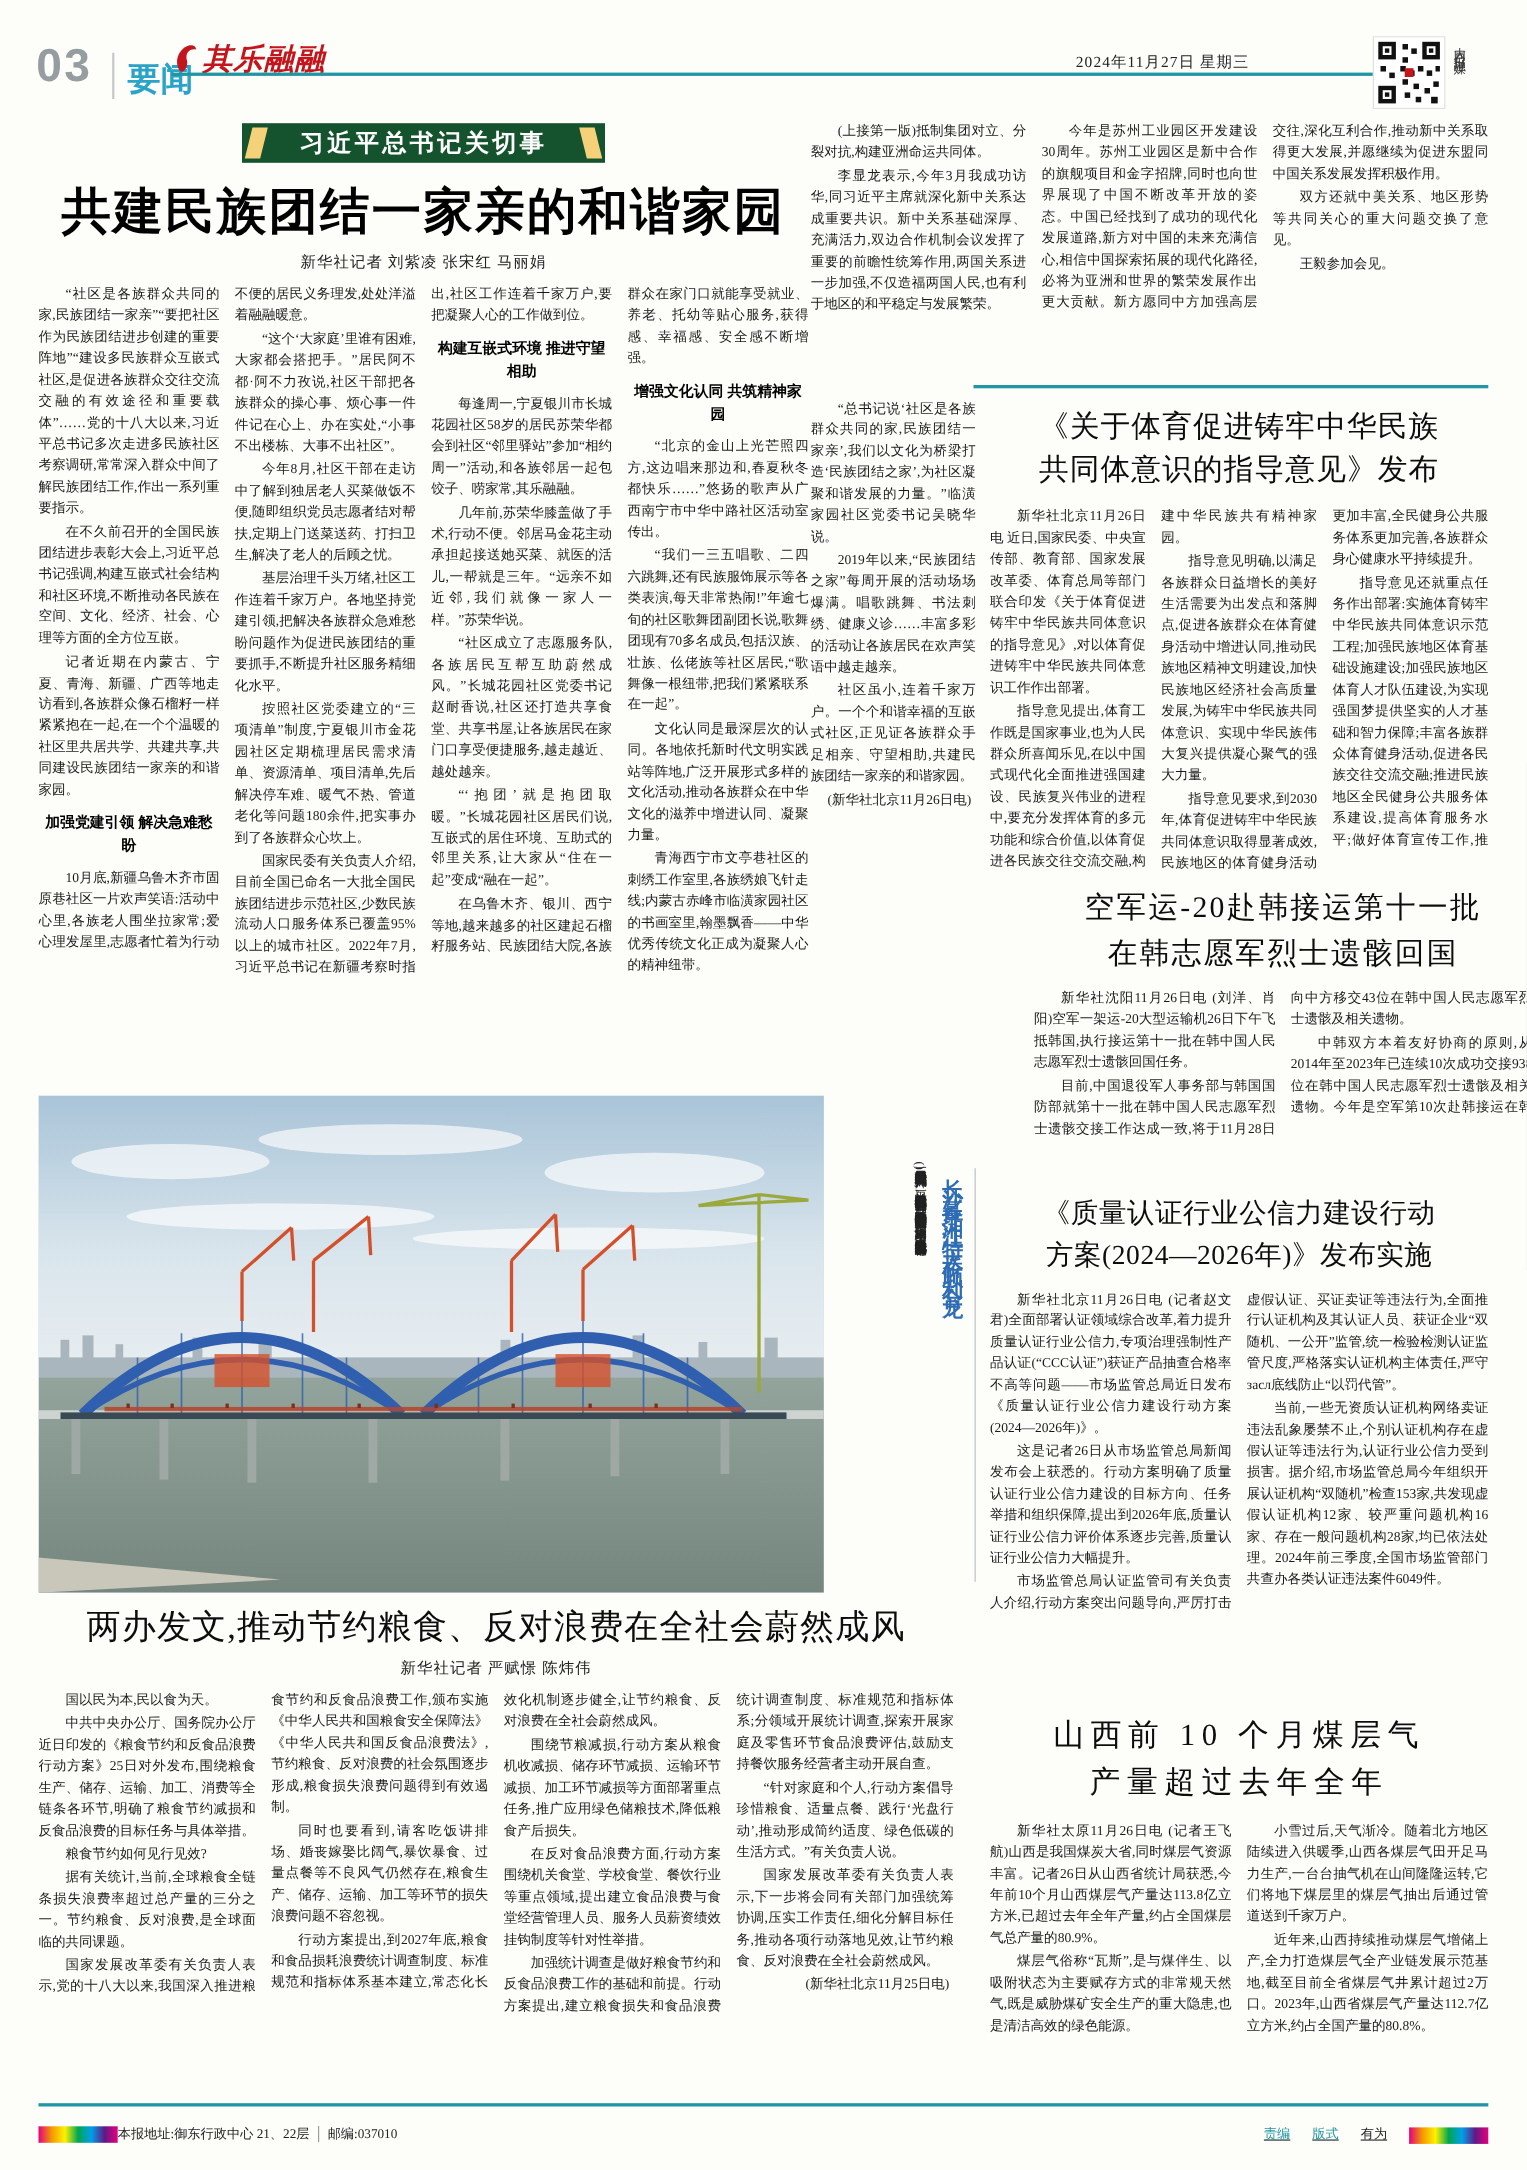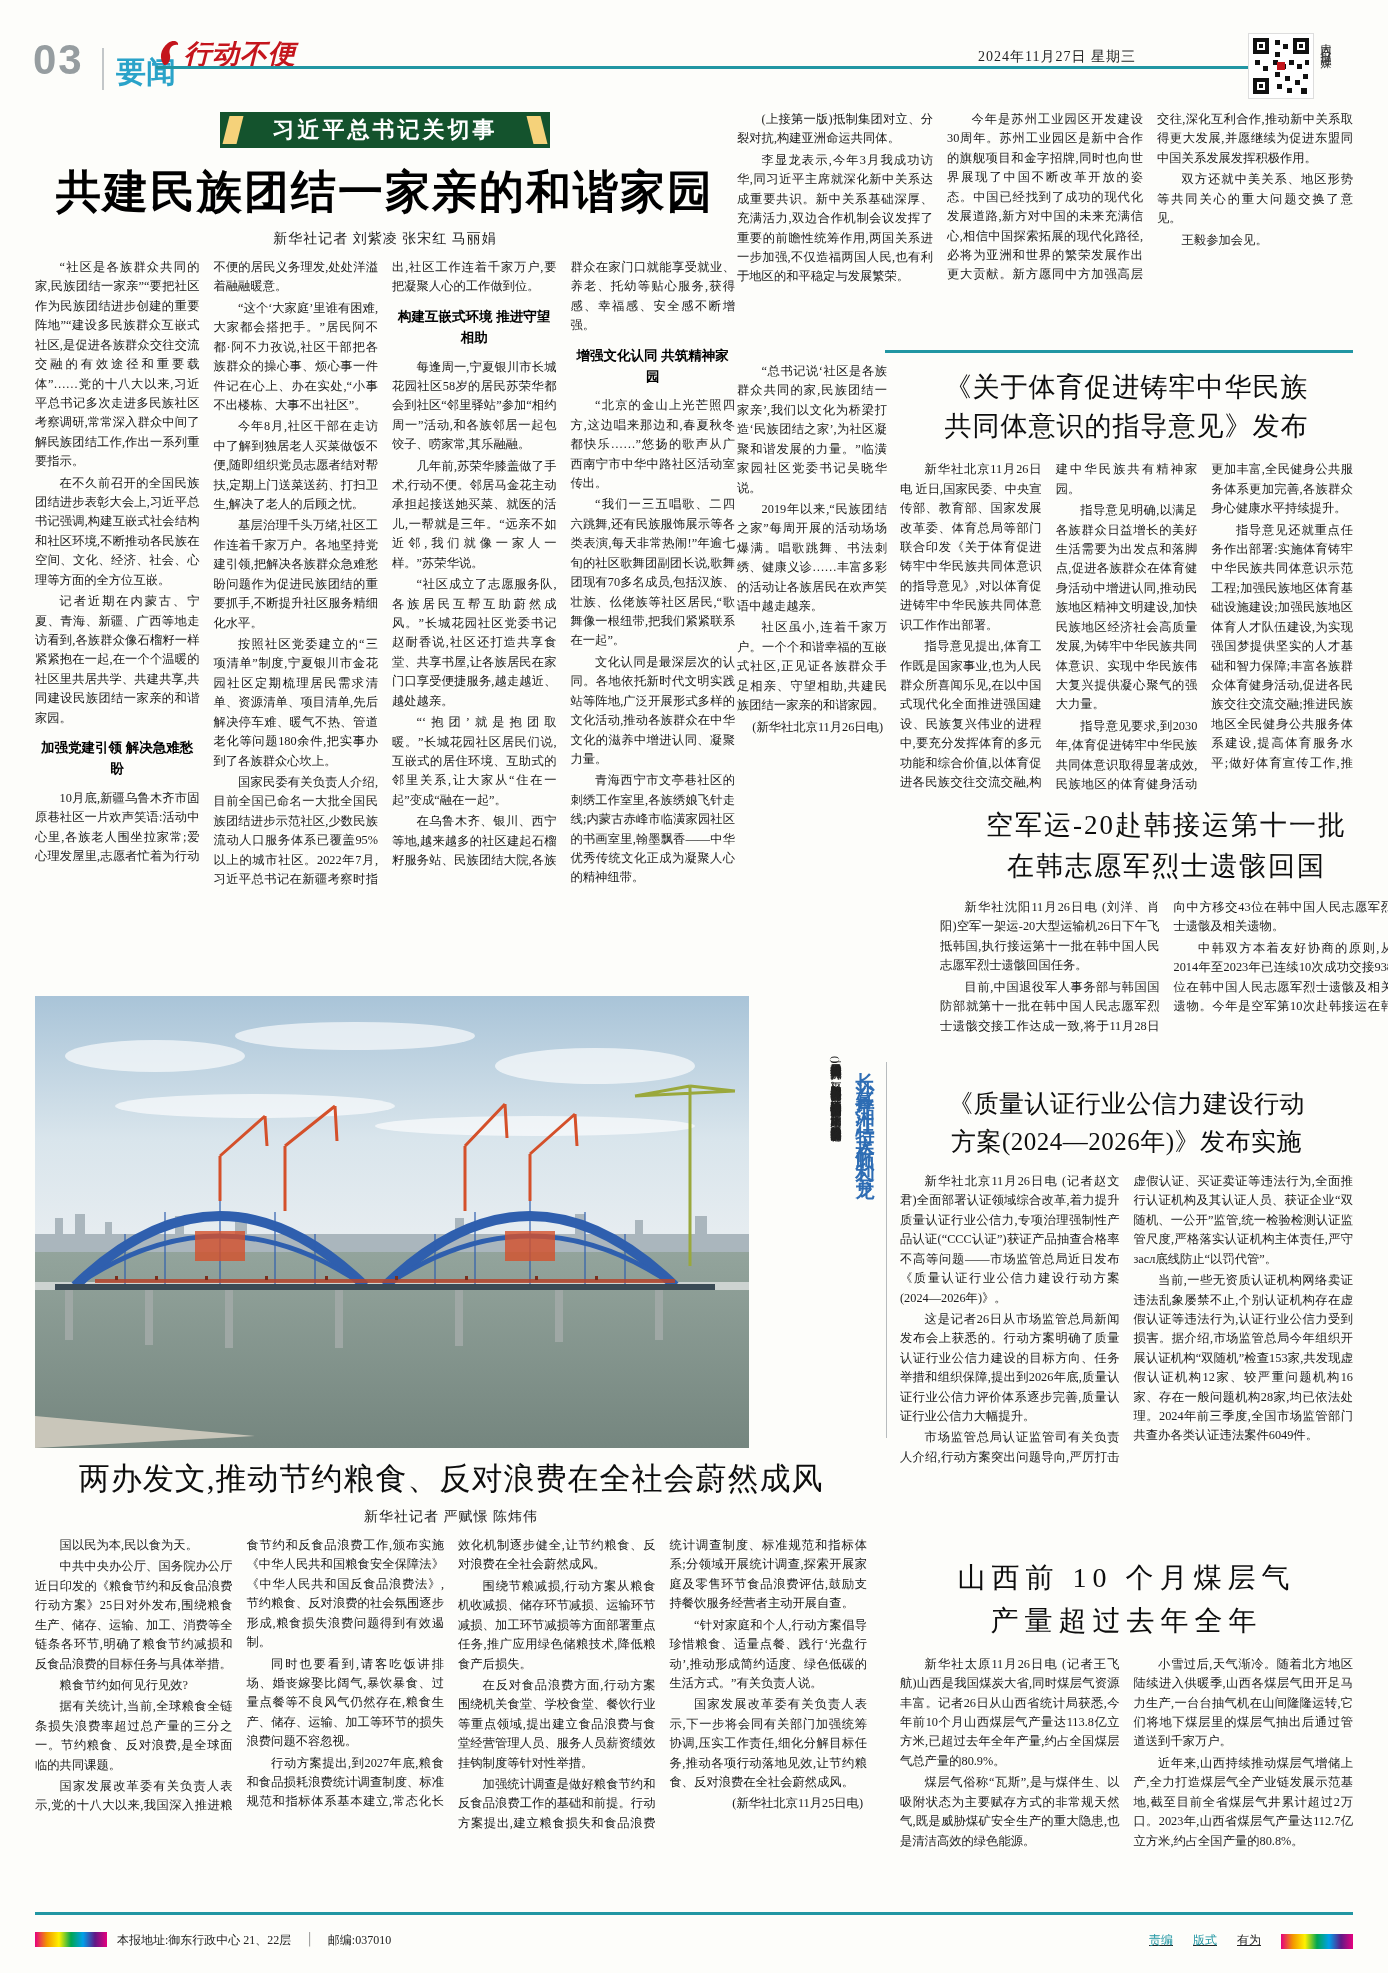--- a/index.html
+++ b/index.html
@@ -67,39 +67,39 @@
   .caption-vline{position:absolute;left:886px;top:1062px;width:1px;height:376px;background:#b8bcbe;}
   
   .bottom{position:absolute;left:35px;top:1458px;width:832px;}
   .bottom .hl{font-size:31px;letter-spacing:1px;}
   .bottom-body{height:332px;margin-top:4px;}
   
   .ftr-rule{position:absolute;left:35px;top:1912px;width:1318px;height:3px;background:#2196a3;}
   .ftr{position:absolute;left:35px;top:1928px;width:1318px;height:24px;font-size:12px;color:#222;
        display:flex;align-items:center;}
   .rainbow{width:72px;height:15px;background:linear-gradient(90deg,#e6007e,#f39800,#fff100,#00a651,#00a0e9,#601986,#e6007e);}
-  .ftr-left{display:flex;gap:10px;}
+  .ftr-left{display:flex;align-items:center;gap:0;}
   .ftr-sep{color:#888;margin:0 4px;}
   .ftr-right{margin-left:auto;display:flex;align-items:flex-end;gap:20px;text-decoration:underline;}
   .ftr-editor-label{color:#2196a3;font-family:"Liberation Sans",sans-serif;}
   .ftr-editor-name{color:#222;}
 </style>
 </head>
 <body>
 
 <div class="page">
 
   <div class="hdr-pageno">03</div>
   <div class="hdr-vbar"></div>
   <div class="hdr-section">要闻</div>
   <div class="masthead">
     <svg width="22" height="30" viewBox="0 0 22 30">
       <path d="M6,26 C1,20 2,10 10,4 C16,0 21,3 20,6 C14,5 10,10 12,16 C13,21 10,27 6,26 Z" fill="#c4151c"></path>
     </svg>
-    <span class="masthead-text">行动不便</span>
+    <span class="masthead-text">其乐融融</span>
   </div>
   <div class="hdr-rule"></div>
   <div class="hdr-date">2024年11月27日 星期三</div>
   <div class="qr">
     <svg width="64" height="64" viewBox="0 0 64 64">
       <rect width="64" height="64" fill="#fff"></rect>
       <g fill="#111">
         <rect x="4" y="4" width="16" height="16"></rect>
           <rect x="44" y="4" width="16" height="16"></rect>
           <rect x="4" y="44" width="16" height="16"></rect>

